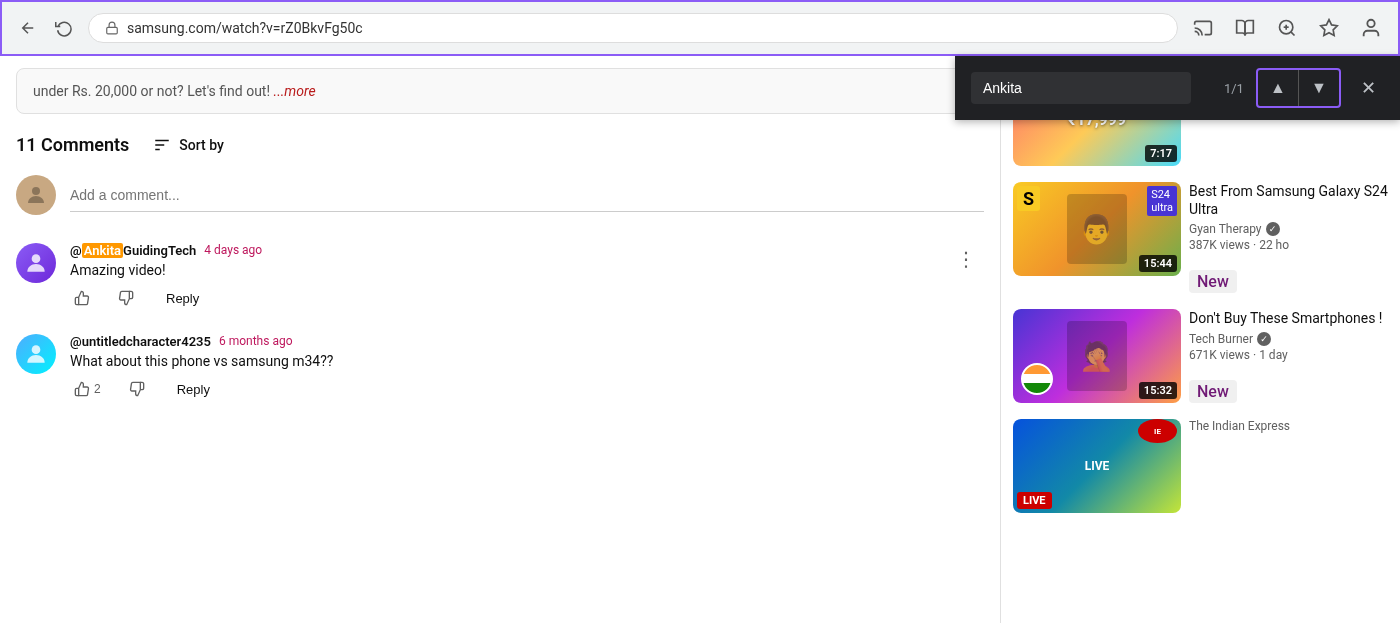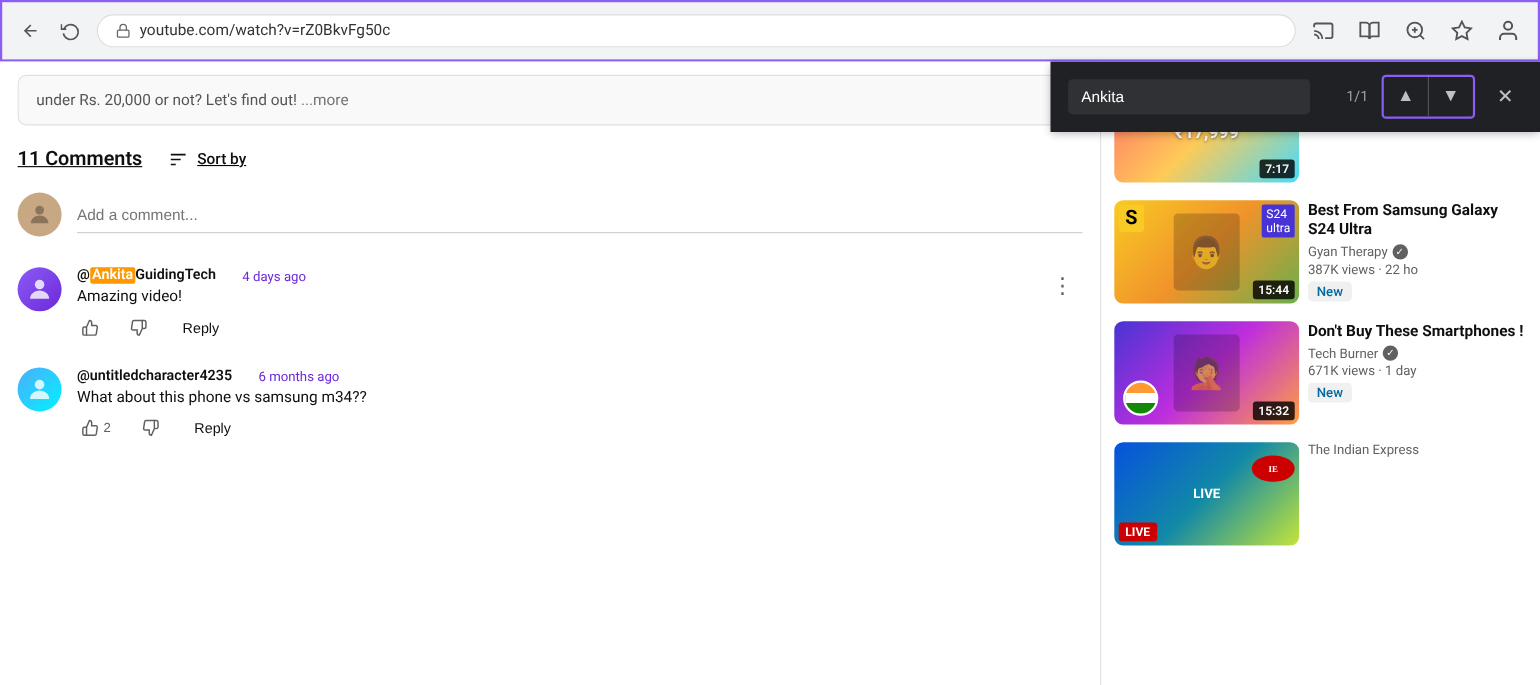--- a/index.html
+++ b/index.html
@@ -91,34 +91,34 @@
       background: #f9f9f9;
       border: 1px solid #e0e0e0;
       border-radius: 8px;
       padding: 14px 16px;
       margin: 12px 16px;
       font-size: 14px;
       color: #555;
     }
 
     .more-link {
-      color: #737373;
-      cursor: pointer;
+      color: #b91c1c;
+      cursor: pointer;
+      font-style: italic;
     }
 
     .comments-section {
       padding: 8px 16px;
     }
 
     .comments-header {
       display: flex;
       align-items: center;
       gap: 24px;
       margin-bottom: 20px;
-      text-decoration: underline;
     }
 
     .comments-count {
       font-size: 18px;
       font-weight: 600;
       color: #0f0f0f;
     }
 
     .sort-by {
       display: flex;
@@ -165,41 +165,41 @@
       gap: 14px;
       margin-bottom: 24px;
     }
 
     .comment-body {
       flex: 1;
     }
 
     .comment-header {
       display: flex;
-      align-items: flex-end;
-      gap: 24px;
+      align-items: flex-start;
+      gap: 8px;
       margin-bottom: 4px;
     }
 
     .comment-username {
       font-size: 13px;
       font-weight: 600;
       color: #0f0f0f;
     }
 
     .comment-username .highlight {
       background: #ff9800;
       color: #fff;
       padding: 0 2px;
       border-radius: 2px;
     }
 
     .comment-time {
       font-size: 12px;
-      color: #6d28d9;
+      color: #be185d;
     }
 
     .comment-text {
       font-size: 14px;
       color: #0f0f0f;
       margin-bottom: 8px;
     }
 
     .comment-actions {
       display: flex;
@@ -300,26 +300,26 @@
       color: #fff;
       font-size: 11px;
       font-weight: 700;
       padding: 2px 6px;
       border-radius: 3px;
     }
 
     .new-badge {
       display: inline-block;
       background: #f0f0f0;
-      color: #0369a1;
-      font-size: 12px;
+      color: #701a75;
+      font-size: 16px;
       font-weight: 500;
       padding: 2px 8px;
       border-radius: 4px;
-      margin-top: 4px;
+      margin-top: 18px;
     }
 
     .video-info {
       flex: 1;
       overflow: hidden;
     }
 
     .video-channel {
       display: flex;
       align-items: center;
@@ -336,21 +336,21 @@
       border-radius: 50%;
       display: inline-flex;
       align-items: center;
       justify-content: center;
       color: #fff;
       font-size: 9px;
     }
 
     .video-title {
       font-size: 14px;
-      font-weight: 700;
+      font-weight: 400;
       color: #0f0f0f;
       line-height: 1.3;
       margin-bottom: 4px;
       display: -webkit-box;
       -webkit-line-clamp: 2;
       -webkit-box-orient: vertical;
       overflow: hidden;
     }
 
     .video-meta {
@@ -501,21 +501,21 @@
         <path d="M3.51 15a9 9 0 1 0 .49-4.8"></path>
       </svg>
     </div>
   </div>
 
   <div class="address-bar">
     <svg width="14" height="14" viewBox="0 0 24 24" fill="none" stroke="#666" stroke-width="2">
       <rect x="3" y="11" width="18" height="11" rx="2" ry="2"></rect>
       <path d="M7 11V7a5 5 0 0 1 10 0v4"></path>
     </svg>
-    <span>youtube.com/watch?v=rZ0BkvFg50c</span>
+    <span>samsung.com/watch?v=rZ0BkvFg50c</span>
   </div>
 
   <div class="browser-actions">
     <div class="browser-action-btn">
       <svg width="20" height="20" viewBox="0 0 24 24" fill="none" stroke="#555" stroke-width="2">
         <path d="M2 8V6a2 2 0 0 1 2-2h16a2 2 0 0 1 2 2v12a2 2 0 0 1-2 2h-6"></path>
         <path d="M2 12a9 9 0 0 1 9 9"></path>
         <path d="M2 16a5 5 0 0 1 5 5"></path>
         <line x1="2" y1="20" x2="2.01" y2="20"></line>
       </svg>
@@ -726,21 +726,21 @@
         <span class="new-badge">New</span>
       </div>
     </div>
 
     <div class="video-card">
       <div class="thumbnail thumb-4">
         <div class="thumb-content">
           <div style="color:#fff;font-size:12px;font-weight:700;text-align:center;">LIVE</div>
         </div>
         <div class="live-badge">LIVE</div>
-        <div style="position:absolute;top:12px;right:4px;background:#cc0000;width:39px;height:24px;border-radius:50%;display:flex;align-items:center;justify-content:center;font-family:Liberation Serif, serif;">
+        <div style="position:absolute;top:0;right:4px;background:#cc0000;width:39px;height:24px;border-radius:50%;display:flex;align-items:center;justify-content:center;">
           <span style="color:#fff;font-size:8px;font-weight:700;">IE</span>
         </div>
       </div>
       <div class="video-info">
         <div class="video-channel">
           <span>The Indian Express</span>
         </div>
       </div>
     </div>
 

